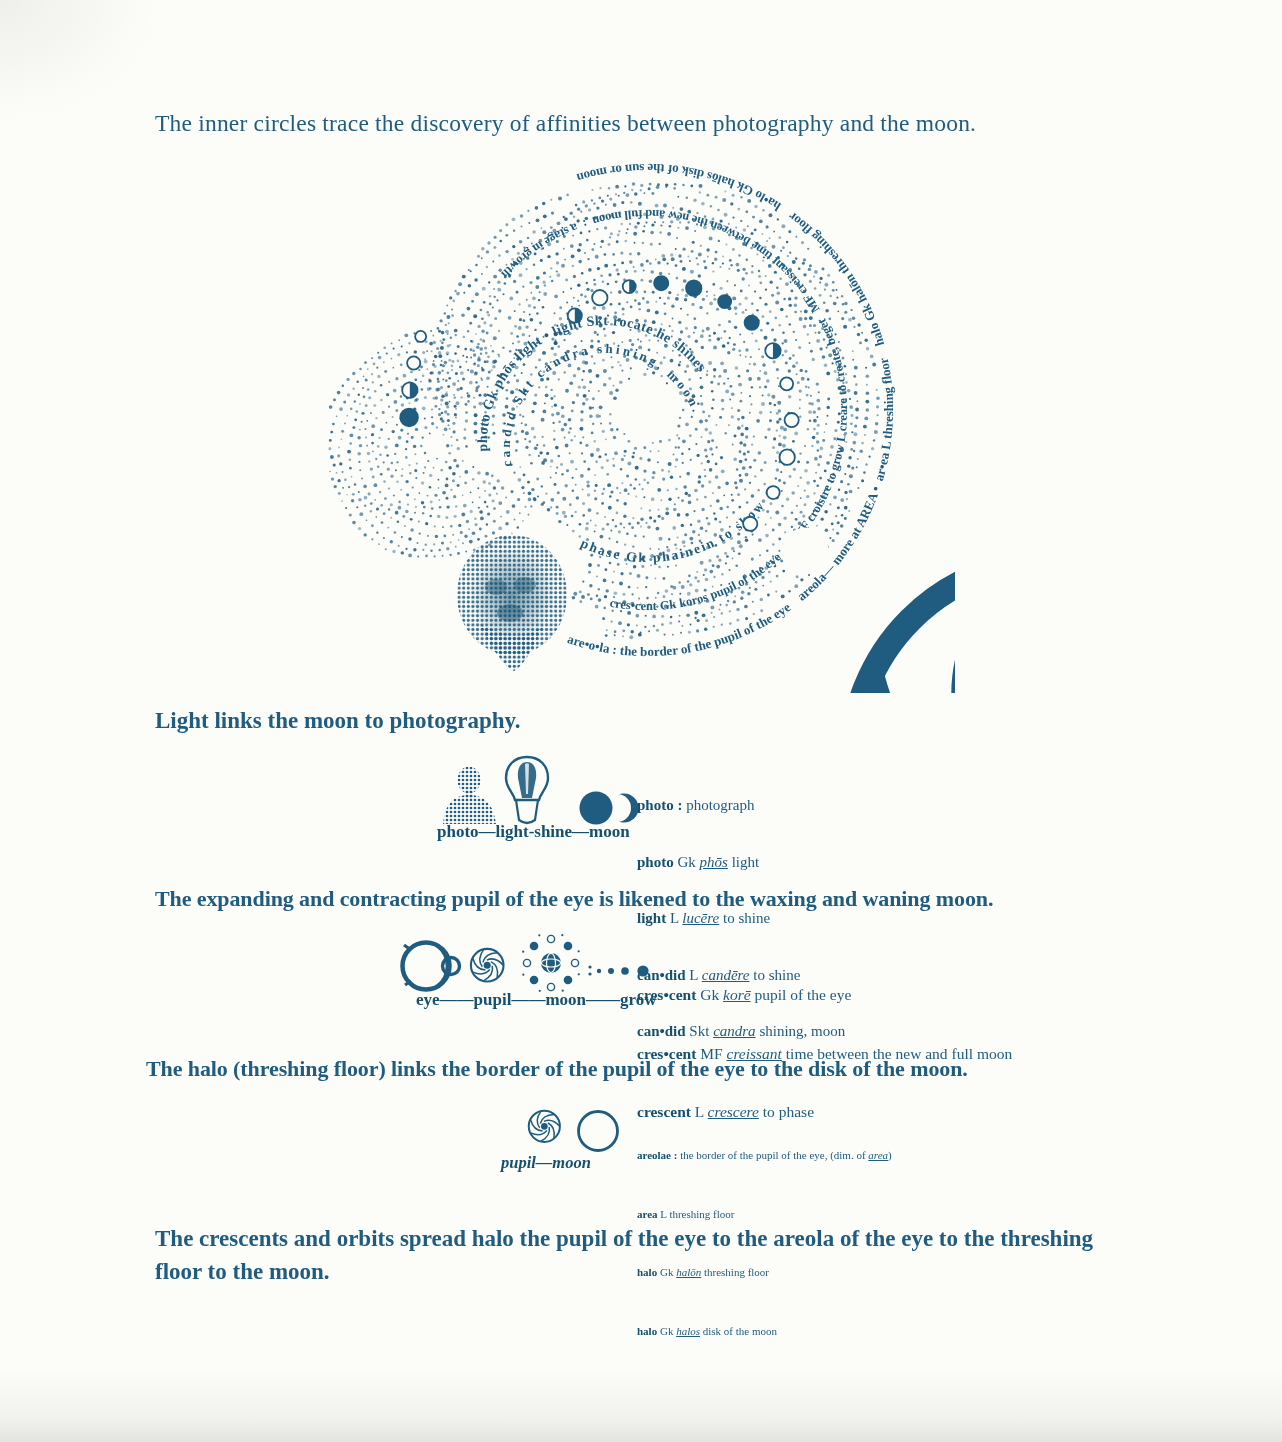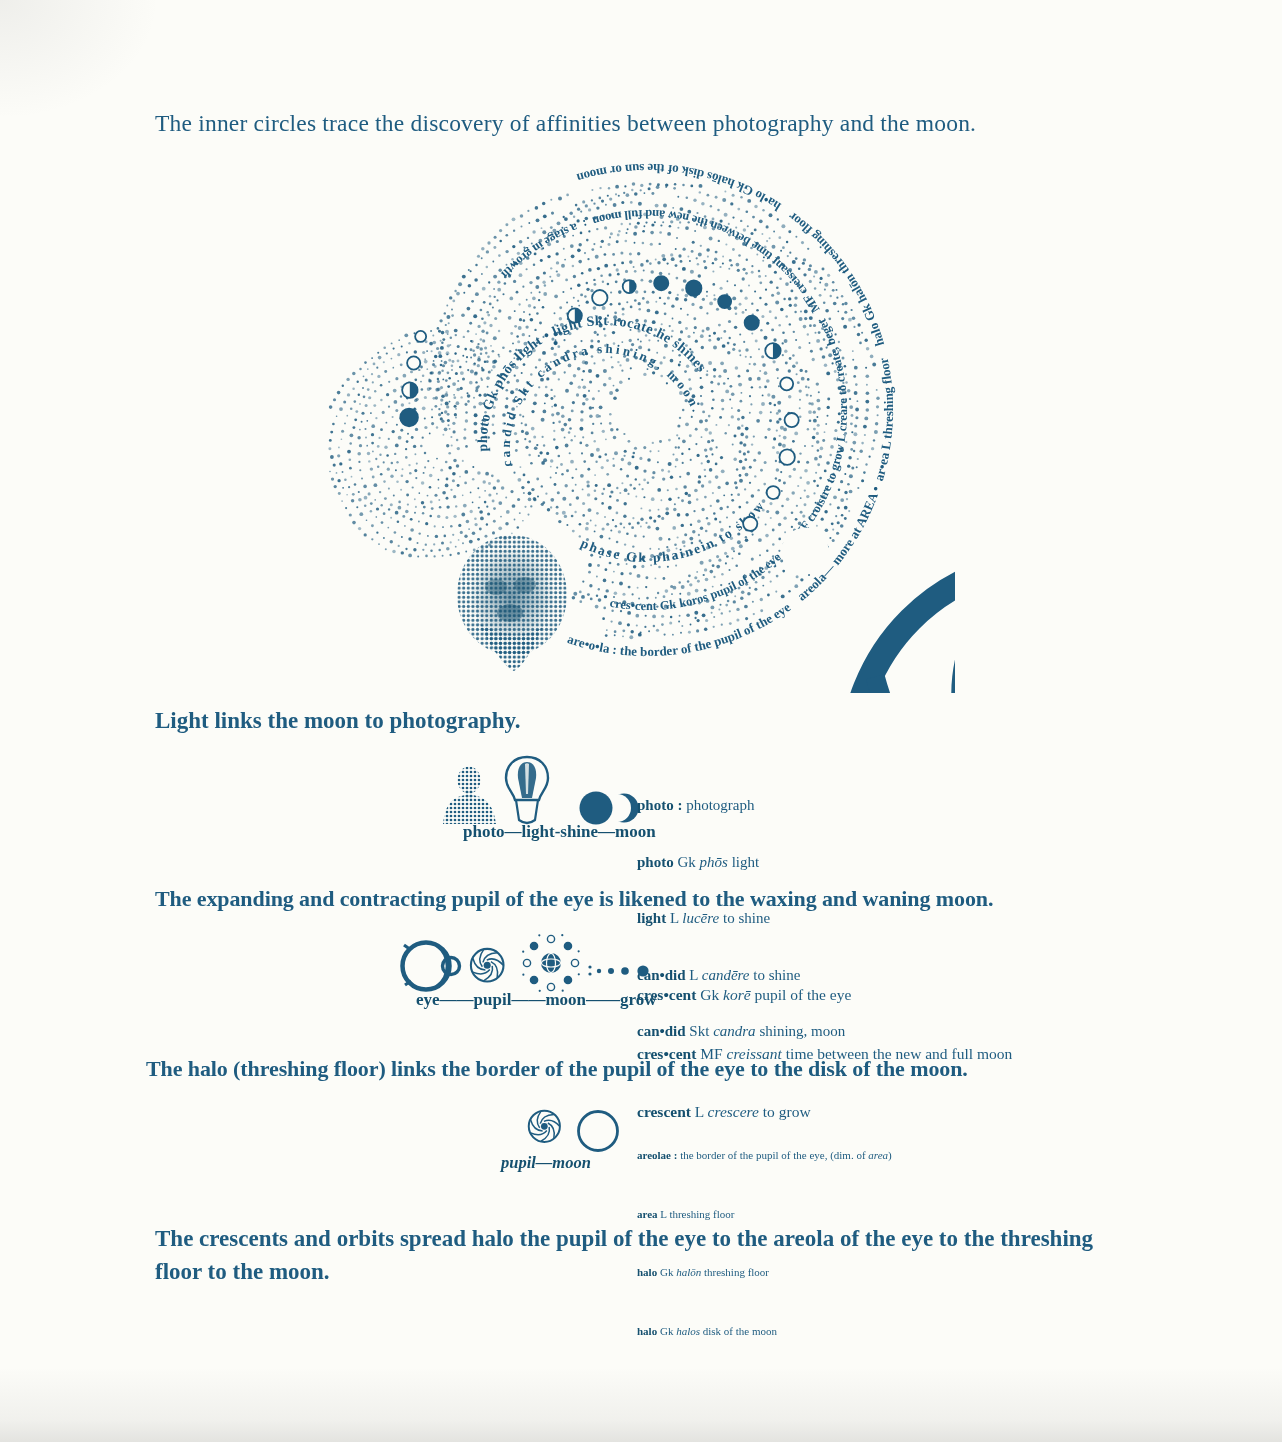--- a/index.html
+++ b/index.html
@@ -15,30 +15,30 @@
   .closing{left:155px;top:1222px;width:965px;font-size:23px;font-weight:700;
            color:var(--ink);line-height:1.45;margin:0;white-space:normal;}
   .spiral{left:325px;top:148px;width:630px;height:545px;}
   .ringText text{fill:var(--ink);font-family:"Liberation Serif","DejaVu Serif",serif;font-weight:700;}
   .rt-outer text{font-size:13px;}
   .rt-middle text{font-size:12.5px;}
   .rt-innerA text{font-size:14px;letter-spacing:.5px;}
   .rt-innerB text{font-size:13px;letter-spacing:3px;}
   .rt-innerC text{font-size:13.5px;letter-spacing:2px;}
   .caption{color:var(--ink-dark);font-weight:700;white-space:nowrap;}
-  .cap1{left:437px;top:822px;font-size:17px;margin-left:26px;}
+  .cap1{left:437px;top:822px;font-size:17px;}
   .cap2{left:416px;top:990px;font-size:17px;}
   .cap3{left:501px;top:1153px;font-size:16.5px;font-style:italic;}
   .deflines{color:var(--ink);}
   .defs1{left:637px;top:757px;font-size:15px;line-height:16.5px;}
   .defs2{left:637px;top:946px;font-size:15.5px;line-height:18.5px;}
   .defs3{left:637px;top:1106px;font-size:11px;line-height:18.5px;}
   .defline{white-space:nowrap;margin-top:40px;}
   .defline .b{font-weight:700;color:var(--ink-dark);}
-  .defline .i{font-style:italic;}
+  .defline .i{font-style:italic;text-decoration:underline;}
   .iconrow svg{position:absolute;overflow:visible;}
   .page-shadow{left:0;right:0;bottom:0;height:75px;
      background:linear-gradient(180deg,rgba(60,60,60,0) 0%,rgba(60,60,60,.06) 70%,rgba(60,60,60,.13) 100%);}
   .corner-shade{left:0;top:0;width:160px;height:120px;
      background:radial-gradient(ellipse at 0% 0%,rgba(120,120,120,.10),rgba(120,120,120,0) 70%);}
 </style>
 </head>
 <body>
 
 <svg width="0" height="0" style="position:absolute">
@@ -2734,21 +2734,21 @@
       <circle cx="13" cy="13" r="2.2" fill="#1f5c80"></circle>
       <circle cx="25" cy="13" r="3" fill="#1f5c80"></circle>
       <circle cx="39" cy="13" r="3.8" fill="#1f5c80"></circle>
       <circle cx="57" cy="13" r="5.6" fill="#1f5c80"></circle>
     </svg>
   </div>
   <div class="abs caption cap2">eye——pupil——moon——grow</div>
   <div class="abs deflines defs2">
       <div class="defline"><span class="b">cres•cent</span><span> Gk </span><span class="i">korē</span><span> pupil of the eye</span></div>
       <div class="defline"><span class="b">cres•cent</span><span> MF </span><span class="i">creissant</span><span> time between the new and full moon</span></div>
-      <div class="defline"><span class="b">crescent</span><span> L </span><span class="i">crescere</span><span> to grow</span></div>
+      <div class="defline"><span class="b">crescent</span><span> L </span><span class="i">crescere</span><span> to phase</span></div>
     </div>
 </section>
 
 <h2 class="abs h h4">The halo (threshing floor) links the border of the pupil of the eye to the disk of the moon.</h2>
 
 <section>
   <div class="iconrow">
     <svg style="left:526px;top:1108px" width="47" height="47">
       <use href="#sym-aperture" transform="scale(0.78)"></use>
     </svg>

